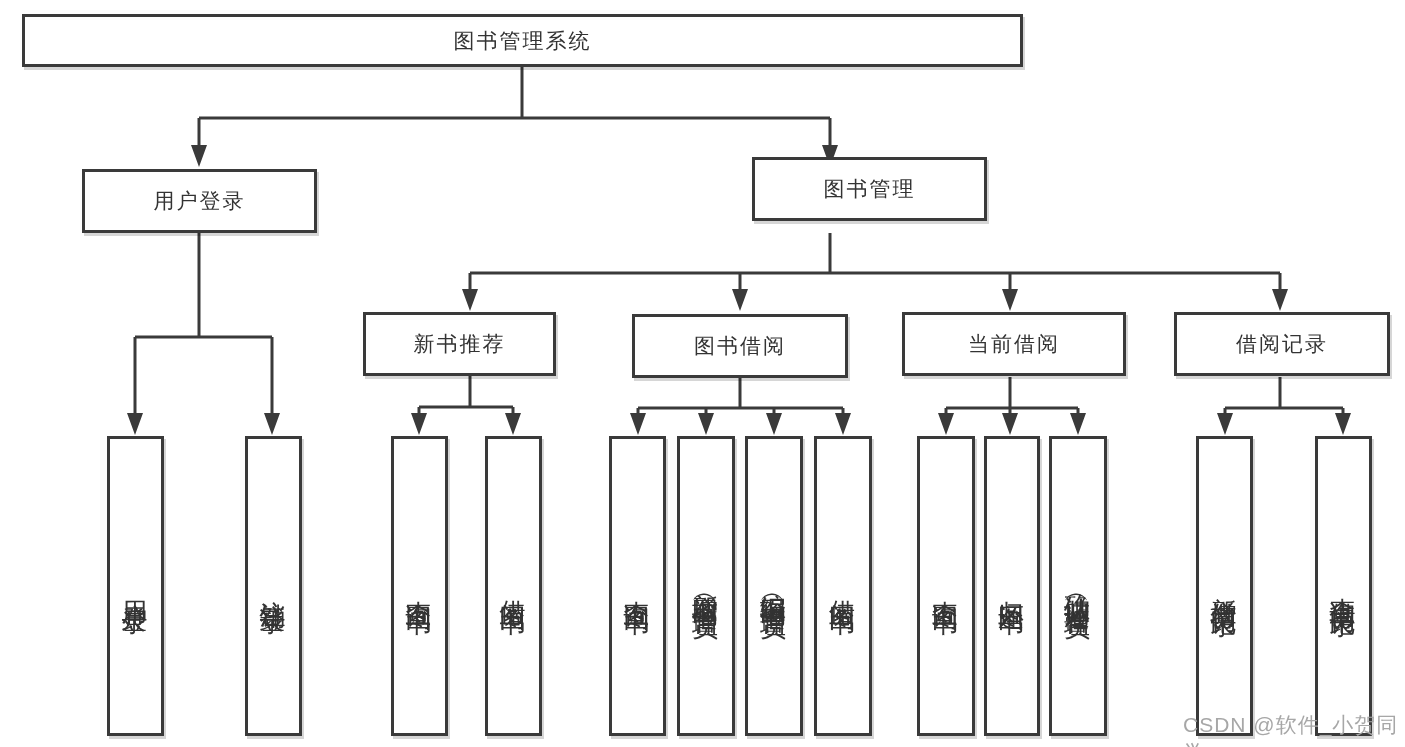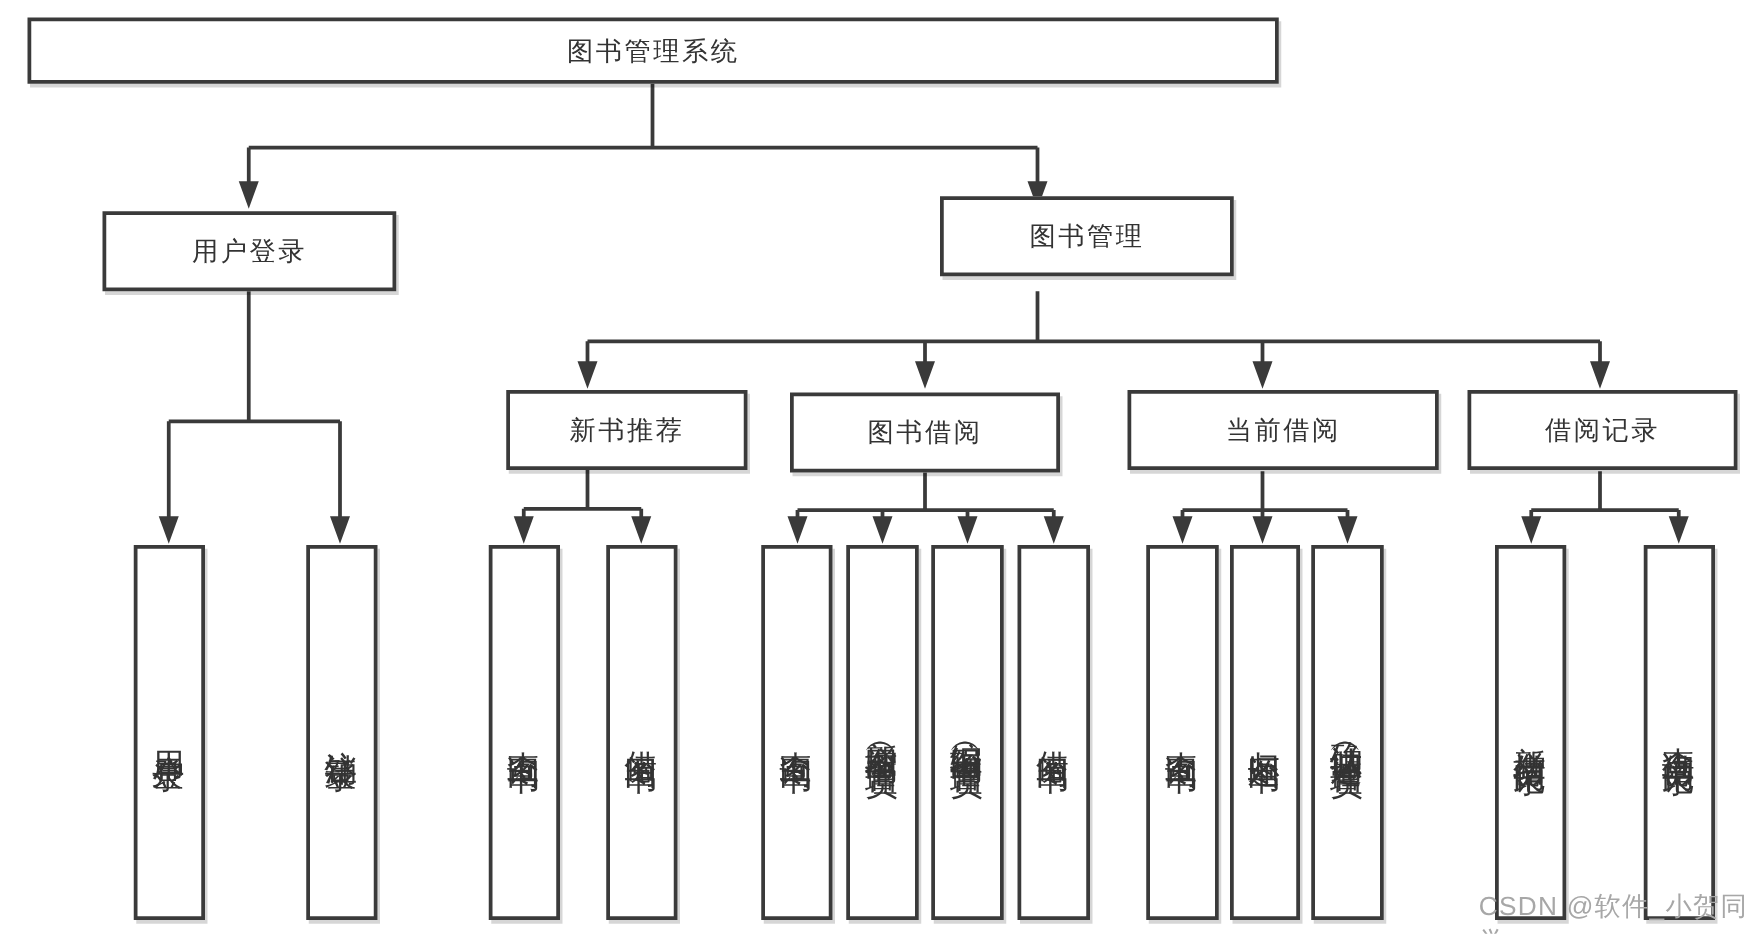--- a/index.html
+++ b/index.html
@@ -60,27 +60,27 @@
     <span>图书管理系统</span>
   </div>
 
   <div class="hnode" style="left:82px; top:169px; width:235px; height:64px;">
     <span>用户登录</span>
   </div>
   <div class="hnode" style="left:712px; top:157px; width:235px; height:64px;margin-left:40px;">
     <span>图书管理</span>
   </div>
 
-  <div class="hnode" style="left:363px; top:312px; width:193px; height:64px;margin-left:42px;">
+  <div class="hnode" style="left:363px; top:312px; width:193px; height:64px;">
     <span>新书推荐</span>
   </div>
   <div class="hnode" style="left:632px; top:314px; width:216px; height:64px;">
     <span>图书借阅</span>
   </div>
-  <div class="hnode" style="left:902px; top:312px; width:249px; height:64px;">
+  <div class="hnode" style="left:902px; top:312px; width:224px; height:64px;">
     <span>当前借阅</span>
   </div>
   <div class="hnode" style="left:1174px; top:312px; width:216px; height:64px;">
     <span>借阅记录</span>
   </div>
 
   <div class="vnode" style="left:107px; width:57px;">
     <span>用户登录</span>
   </div>
   <div class="vnode" style="left:245px; width:57px;">

